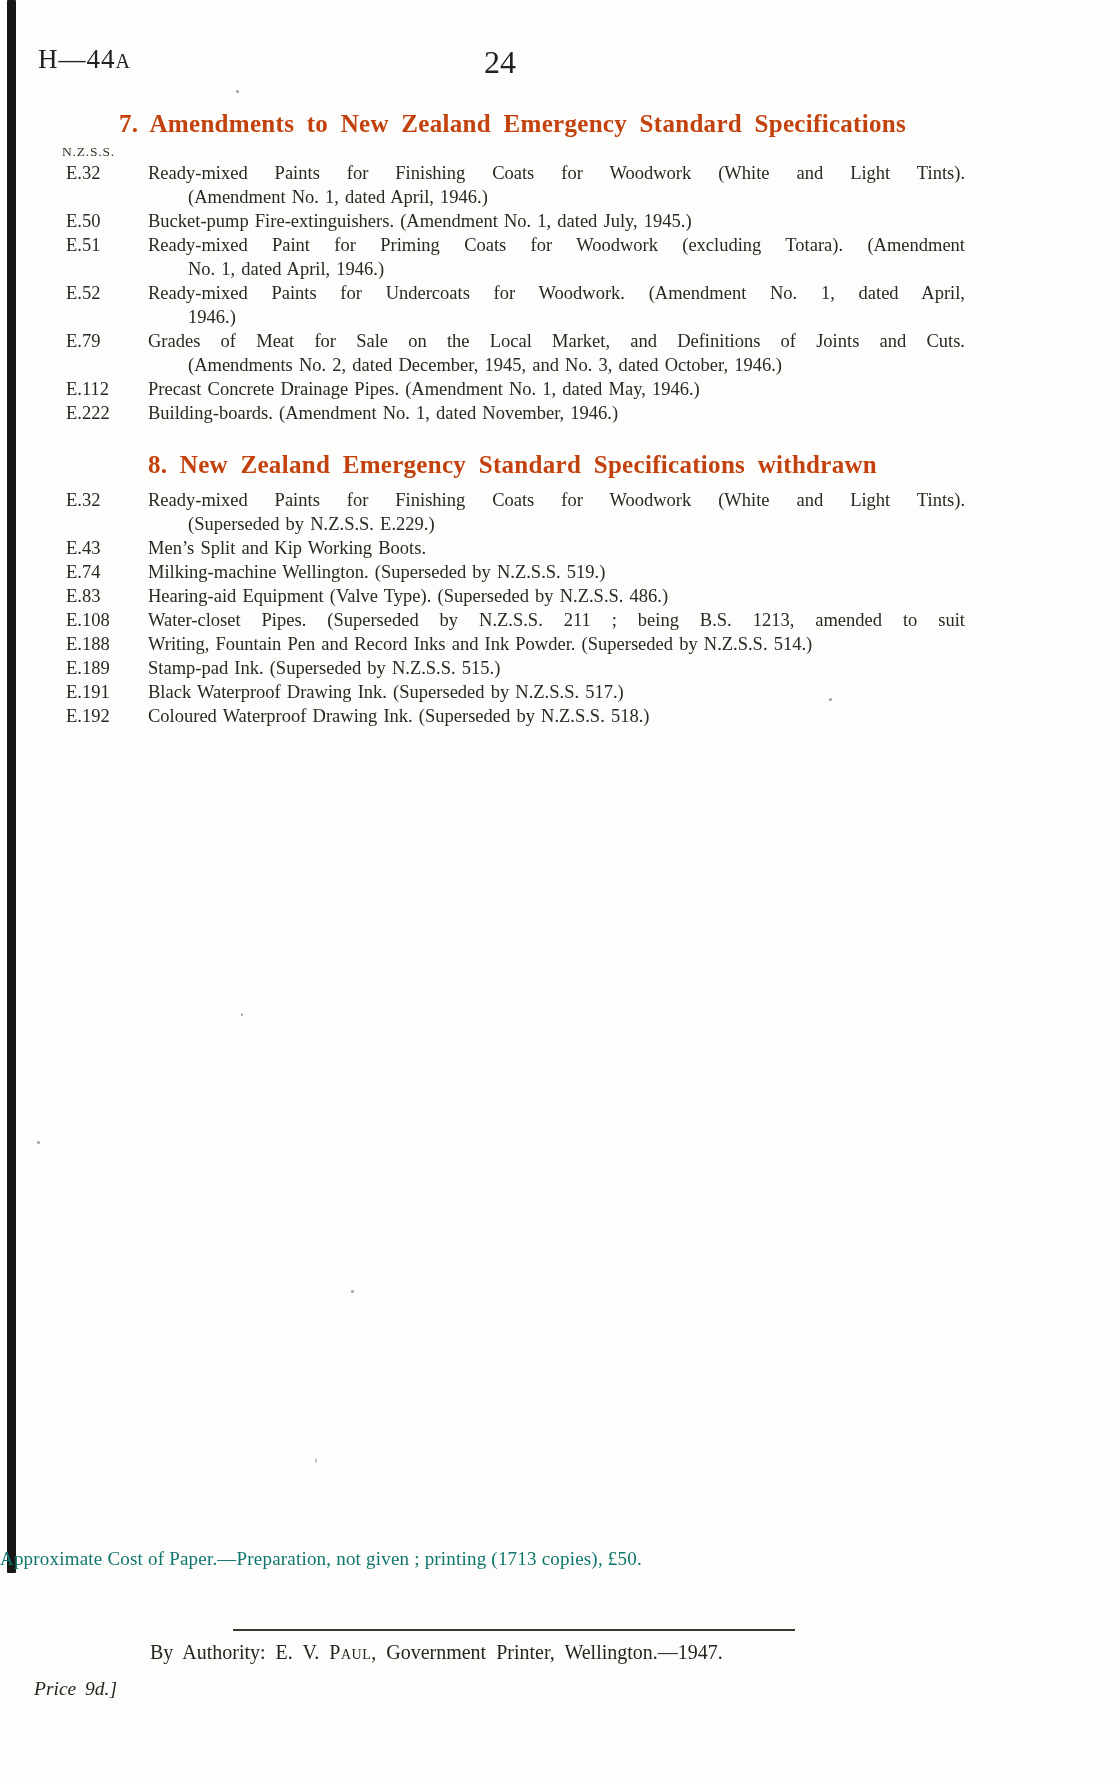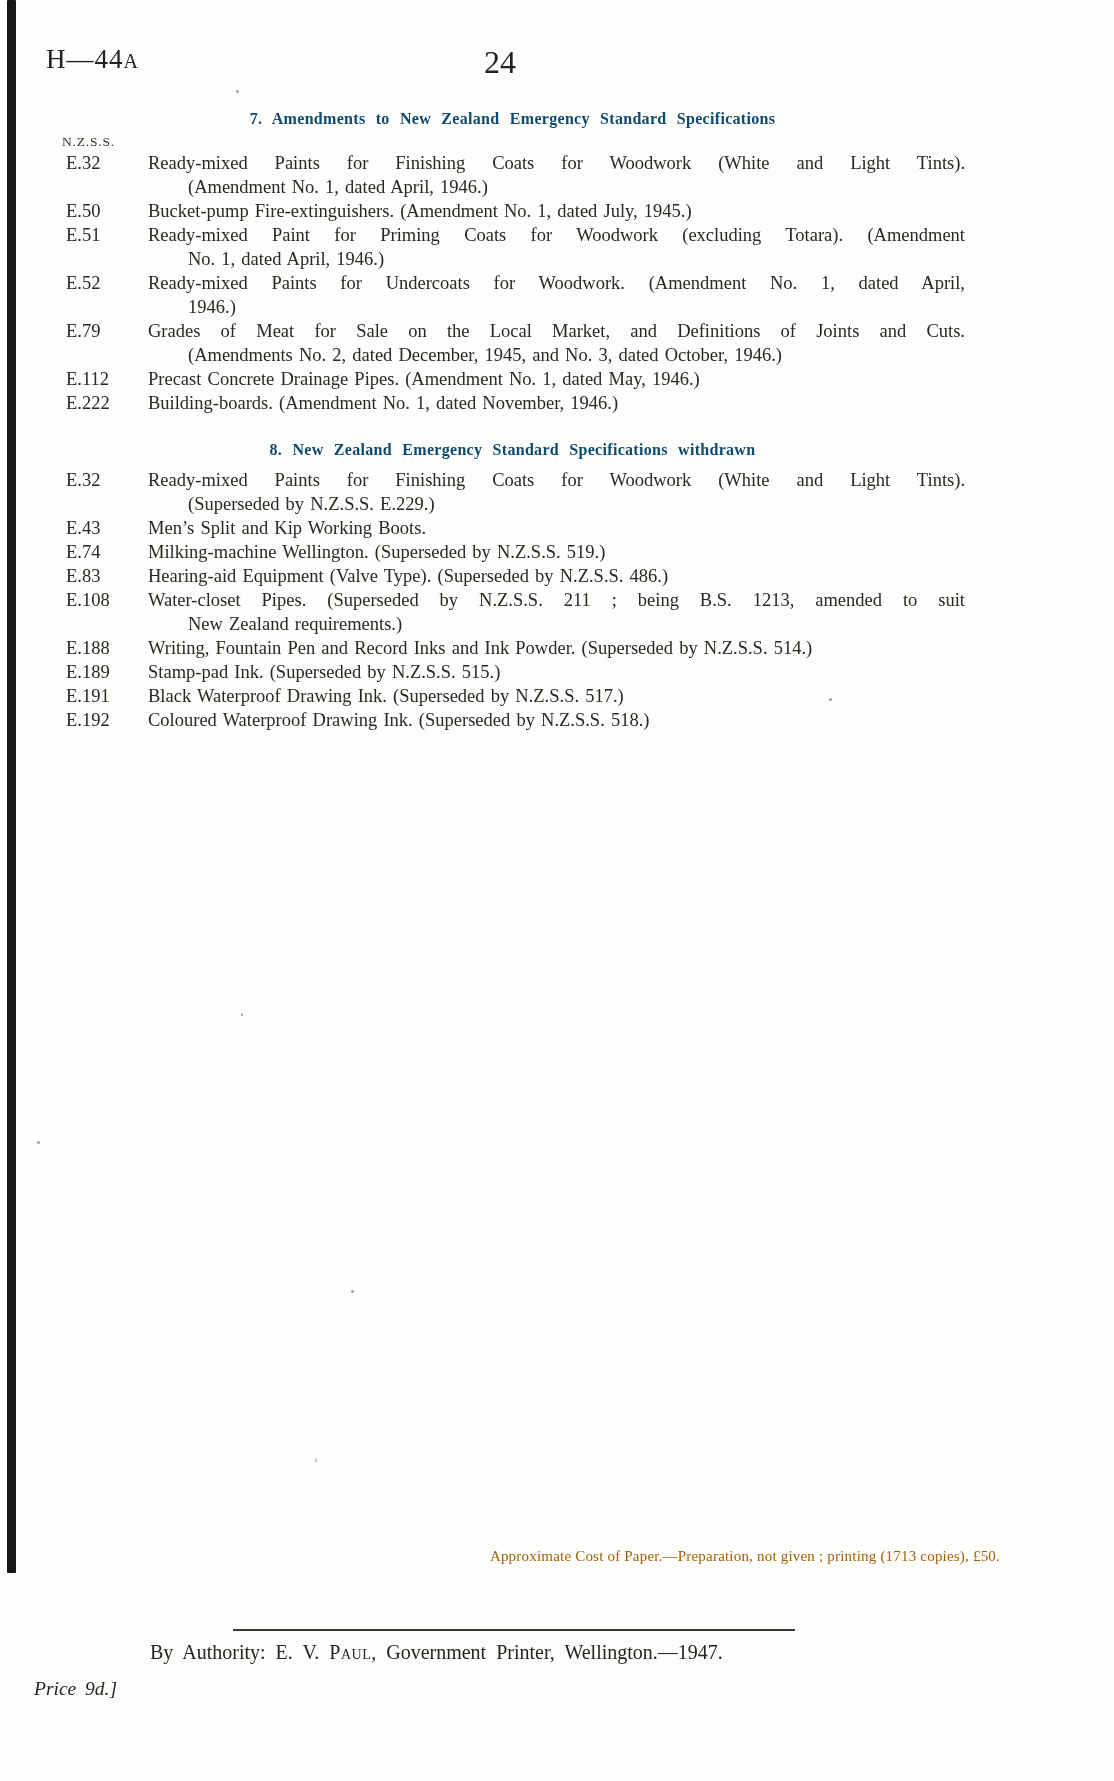--- a/index.html
+++ b/index.html
@@ -12,54 +12,54 @@
     font-family:"Liberation Serif","DejaVu Serif",serif;
     color:#2a2724;
     overflow:hidden;
   }
   .edge-bar{
     position:absolute;left:7px;top:0;width:9px;height:1573px;
     background:#181716;border-radius:1px;
   }
   
   .doc-ref{
-    position:absolute;top:44px;left:46px;
+    position:absolute;top:44px;left:38px;
     font-size:27px;letter-spacing:1px;color:#232120;
   }
   .doc-ref .suffix{font-size:20px;}
   .page-number{
     position:absolute;top:44px;left:0;width:1000px;text-align:center;
     font-size:32px;color:#232120;
   }
   
   .content{position:absolute;top:110px;left:60px;width:905px;}
   .section-heading{
-    text-align:center;font-weight:bold;font-size:16px;
-    word-spacing:6px;letter-spacing:0.3px;color:#0c4a6e;
+    text-align:center;font-weight:bold;font-size:25px;
+    word-spacing:6px;letter-spacing:0.3px;color:#c2410c;
     margin:0 0 6px 0;
   }
   .section-heading.second{margin-top:26px;margin-bottom:9px;}
   .col-label{
     font-size:13.5px;letter-spacing:0.8px;color:#33302c;margin:6px 0 1px 2px;
   }
   .spec-list{width:100%;}
   .spec-row{display:flex;align-items:flex-start;}
   .spec-code{
     flex:0 0 88px;width:88px;font-size:18.5px;line-height:24px;
     padding-left:6px;box-sizing:border-box;white-space:nowrap;
   }
   .spec-body{flex:1;font-size:18.5px;line-height:24px;word-spacing:1.5px;}
   .spec-line{min-height:24px;}
   .spec-line.just{text-align:justify;text-align-last:justify;text-justify:inter-word;}
   .spec-line.cont{padding-left:40px;}
   .it{}
   
   .cost-line{
-    position:absolute;top:1548px;left:0;width:1000px;text-align:right;
-    font-size:15px;color:#a16207;letter-spacing:0.2px;
+    position:absolute;top:1548px;left:0;width:1000px;text-align:left;
+    font-size:19px;color:#0f766e;letter-spacing:0.2px;
   }
   .footer-rule{
     position:absolute;top:1629px;left:233px;width:562px;height:2px;
     background:#3b3834;
   }
   .authority-line{
     position:absolute;top:1641px;left:150px;
     font-size:20px;word-spacing:5px;color:#262320;
   }
   .authority-line .smallcaps{font-variant:small-caps;letter-spacing:0.5px;}
@@ -167,21 +167,20 @@
         <div class="spec-row">
           <div class="spec-code">E.83</div>
           <div class="spec-body">
             <div class="spec-line"><span>Hearing-aid Equipment (Valve Type).  (</span><span class="it">Superseded by</span><span> N.Z.S.S. 486.)</span></div>
           </div>
         </div>
         <div class="spec-row">
           <div class="spec-code">E.108</div>
           <div class="spec-body">
             <div class="spec-line just"><span>Water-closet Pipes.  (</span><span class="it">Superseded by</span><span> N.Z.S.S. 211 ;  being B.S. 1213, </span><span class="it">amended to suit</span></div>
-            <div class="spec-line cont"><span class="it">New Zealand requirements.</span><span>)</span></div>
           </div>
         </div>
         <div class="spec-row">
           <div class="spec-code">E.188</div>
           <div class="spec-body">
             <div class="spec-line"><span>Writing, Fountain Pen and Record Inks and Ink Powder.  (</span><span class="it">Superseded by</span><span> N.Z.S.S. 514.)</span></div>
           </div>
         </div>
         <div class="spec-row">
           <div class="spec-code">E.189</div>

